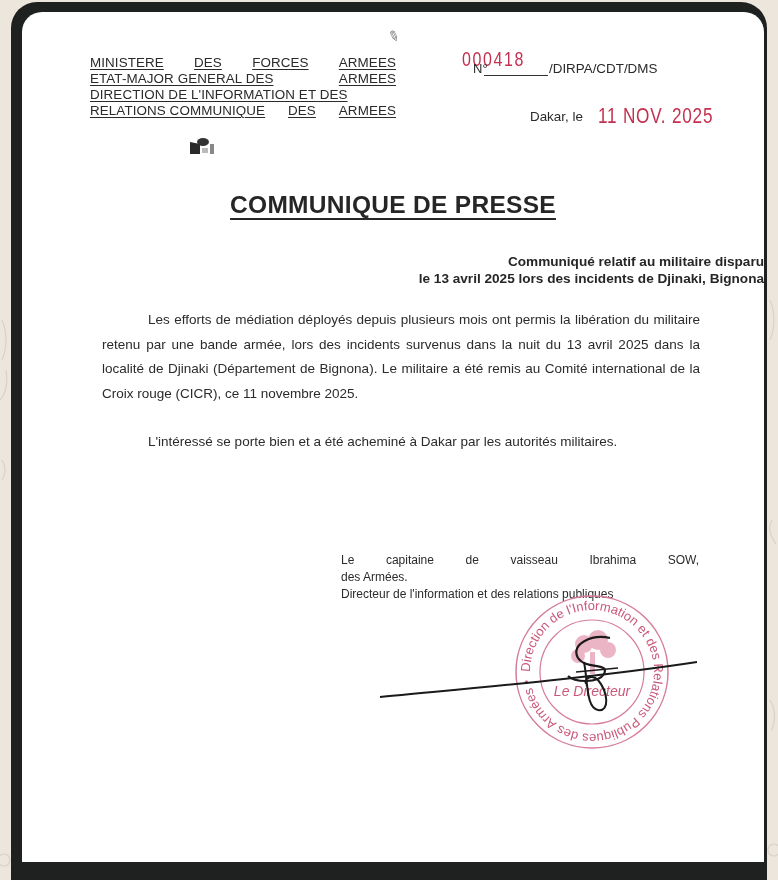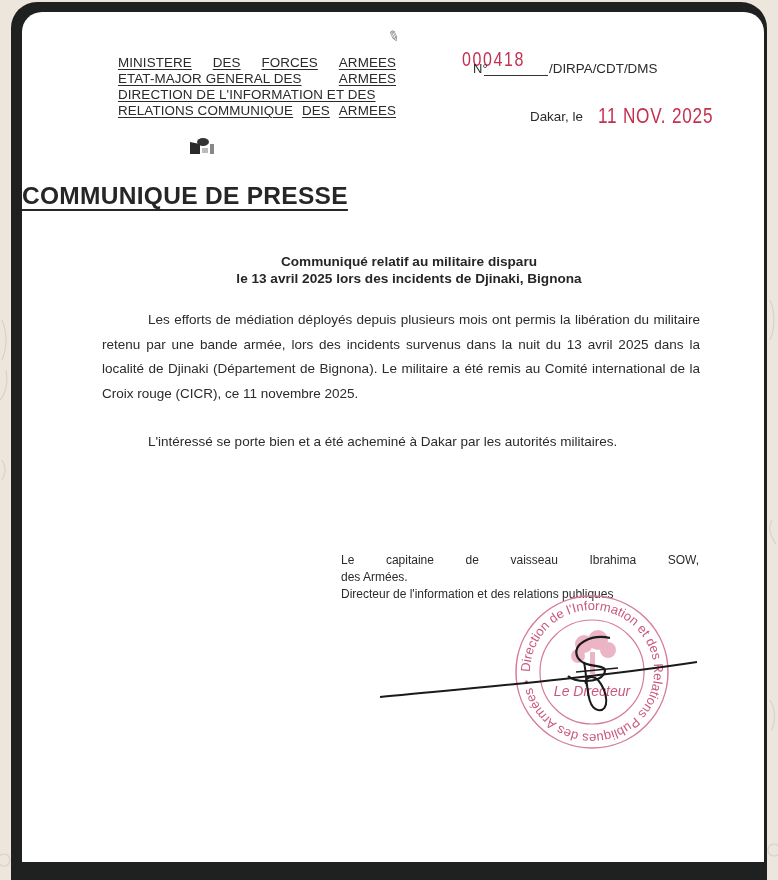--- a/index.html
+++ b/index.html
@@ -55,21 +55,20 @@
     .header-left .line {
       font-size: 13.4px;
       line-height: 16px;
       color: #2a2a2a;
       text-decoration: underline;
       text-underline-offset: 2px;
       letter-spacing: 0.1px;
       white-space: nowrap;
       display: flex;
       justify-content: space-between;
-      margin-left: 28px;
     }
     .emblem {
       position: absolute;
       left: 166px;
       top: 124px;
       width: 30px;
       height: 20px;
     }
     .ref-block {
       position: absolute;
@@ -132,38 +131,38 @@
       color: #c4304f;
       white-space: nowrap;
       letter-spacing: 1px;
       transform: scaleX(0.78);
       transform-origin: left;
     }
     .title {
       position: absolute;
       left: 0;
       right: 0;
-      top: 170px;
-      text-align: left;
+      top: 179px;
+      text-align: center;
       font-size: 24.5px;
       font-weight: bold;
       color: #262626;
       letter-spacing: 0.3px;
     }
     .title span {
       text-decoration: underline;
       text-decoration-thickness: 2px;
       text-underline-offset: 5px;
     }
     .subtitle {
       position: absolute;
       left: 0;
       right: 0;
       top: 241px;
-      text-align: center;
+      text-align: right;
       font-size: 13.6px;
       font-weight: bold;
       color: #262626;
       line-height: 17px;
       padding-left: 32px;
     }
     .body-text {
       position: absolute;
       left: 66px;
       width: 626px;

